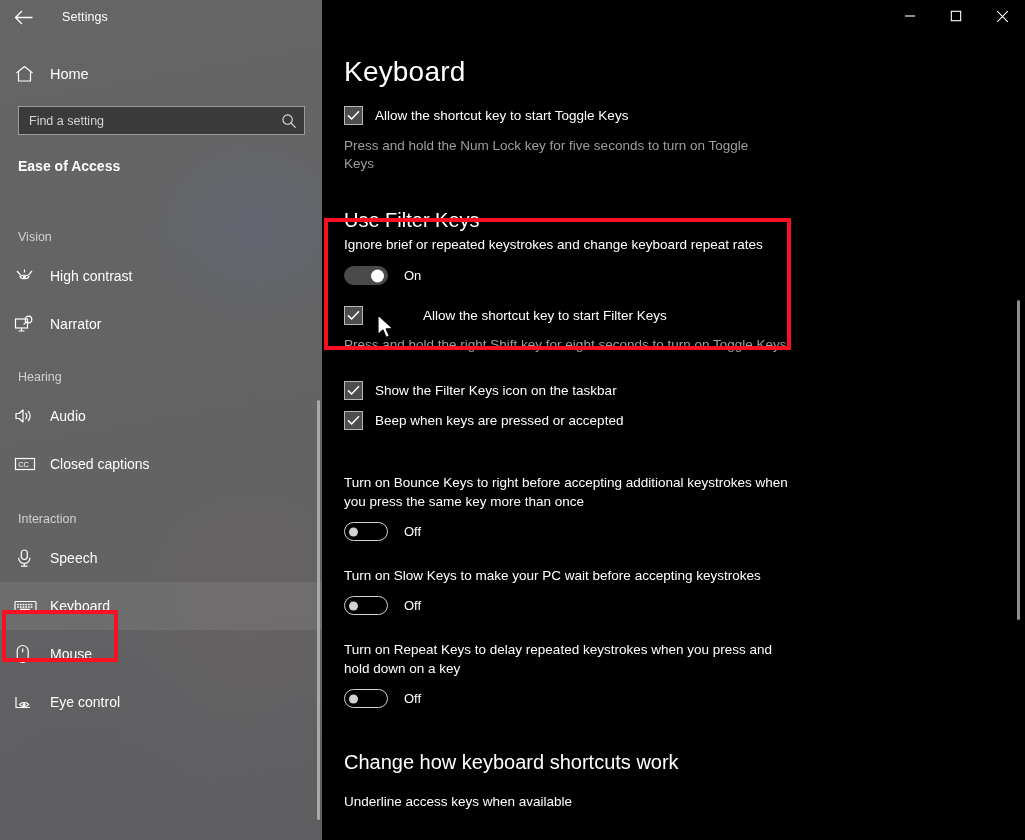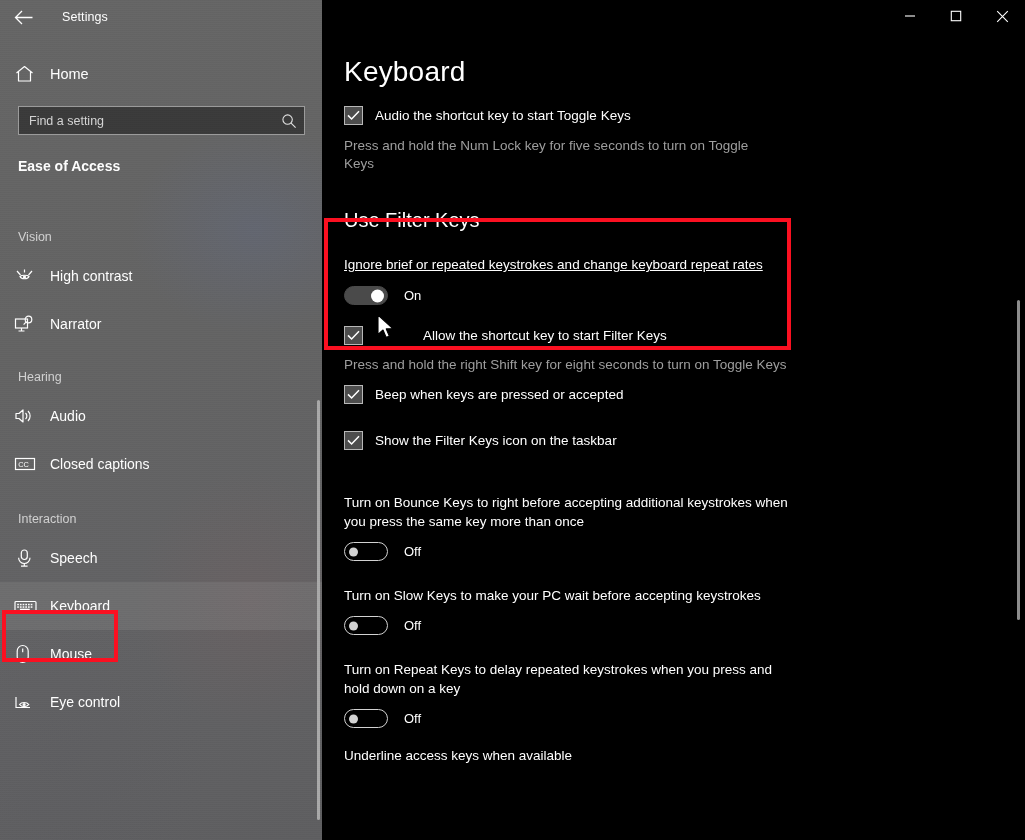--- a/index.html
+++ b/index.html
@@ -449,62 +449,62 @@
     <div class="page-title">Keyboard</div>
 
     <div class="content">
 
       <div class="chk-row">
         <span class="checkbox">
           <svg width="13" height="11" viewBox="0 0 13 11">
             <path d="M1 5.4 L4.6 9 L12 1.2" stroke="#ffffff" stroke-width="1.5" fill="none"></path>
           </svg>
         </span>
-        <span class="chk-label">Audio the shortcut key to start Toggle Keys</span>
+        <span class="chk-label">Allow the shortcut key to start Toggle Keys</span>
       </div>
       <div class="desc" style="margin-top:12px;">Press and hold the Num Lock key for five seconds to turn on Toggle Keys</div>
 
       <div class="section-title" style="margin-top:36px;">Use Filter Keys</div>
-      <div class="body-text" style="margin-top:23px;text-decoration:underline;">Ignore brief or repeated keystrokes and change keyboard repeat rates</div>
+      <div class="body-text" style="margin-top:3px;">Ignore brief or repeated keystrokes and change keyboard repeat rates</div>
 
       <div class="toggle-row" style="margin-top:12px;">
         <span class="toggle on-hover">
           <span class="knob"></span>
         </span>
         <span class="toggle-state">On</span>
       </div>
 
       <div class="chk-row" style="margin-top:21px;gap:48px;">
         <span class="checkbox">
           <svg width="13" height="11" viewBox="0 0 13 11">
             <path d="M1 5.4 L4.6 9 L12 1.2" stroke="#ffffff" stroke-width="1.5" fill="none"></path>
           </svg>
         </span>
         <span class="chk-label">Allow the shortcut key to start Filter Keys</span>
       </div>
       <div class="desc" style="margin-top:11px; max-width:470px;">Press and hold the right Shift key for eight seconds to turn on Toggle Keys</div>
 
+      <div class="chk-row" style="margin-top:27px;">
+        <span class="checkbox">
+          <svg width="13" height="11" viewBox="0 0 13 11">
+            <path d="M1 5.4 L4.6 9 L12 1.2" stroke="#ffffff" stroke-width="1.5" fill="none"></path>
+          </svg>
+        </span>
+        <span class="chk-label">Show the Filter Keys icon on the taskbar</span>
+      </div>
+
       <div class="chk-row" style="margin-top:11px;">
         <span class="checkbox">
           <svg width="13" height="11" viewBox="0 0 13 11">
             <path d="M1 5.4 L4.6 9 L12 1.2" stroke="#ffffff" stroke-width="1.5" fill="none"></path>
           </svg>
         </span>
         <span class="chk-label">Beep when keys are pressed or accepted</span>
       </div>
 
-      <div class="chk-row" style="margin-top:27px;">
-        <span class="checkbox">
-          <svg width="13" height="11" viewBox="0 0 13 11">
-            <path d="M1 5.4 L4.6 9 L12 1.2" stroke="#ffffff" stroke-width="1.5" fill="none"></path>
-          </svg>
-        </span>
-        <span class="chk-label">Show the Filter Keys icon on the taskbar</span>
-      </div>
-
       <div class="body-text" style="margin-top:43px; max-width:445px;">Turn on Bounce Keys to right before accepting additional keystrokes when you press the same key more than once</div>
       <div class="toggle-row" style="margin-top:11px;">
         <span class="toggle off">
           <span class="knob"></span>
         </span>
         <span class="toggle-state">Off</span>
       </div>
 
       <div class="body-text" style="margin-top:25px; max-width:460px;">Turn on Slow Keys to make your PC wait before accepting keystrokes</div>
       <div class="toggle-row" style="margin-top:11px;">
@@ -515,20 +515,21 @@
       </div>
 
       <div class="body-text" style="margin-top:25px; max-width:450px;">Turn on Repeat Keys to delay repeated keystrokes when you press and hold down on a key</div>
       <div class="toggle-row" style="margin-top:11px;">
         <span class="toggle off">
           <span class="knob"></span>
         </span>
         <span class="toggle-state">Off</span>
       </div>
 
+      <div class="section-title" style="margin-top:43px;">Change how keyboard shortcuts work</div>
       <div class="body-text" style="margin-top:18px;">Underline access keys when available</div>
 
     </div>
 
     <div class="main-scrollbar"></div>
   </div>
 
   <div class="marker" id="marker-keyboard"></div>
   <div class="marker" id="marker-filterkeys"></div>
 

